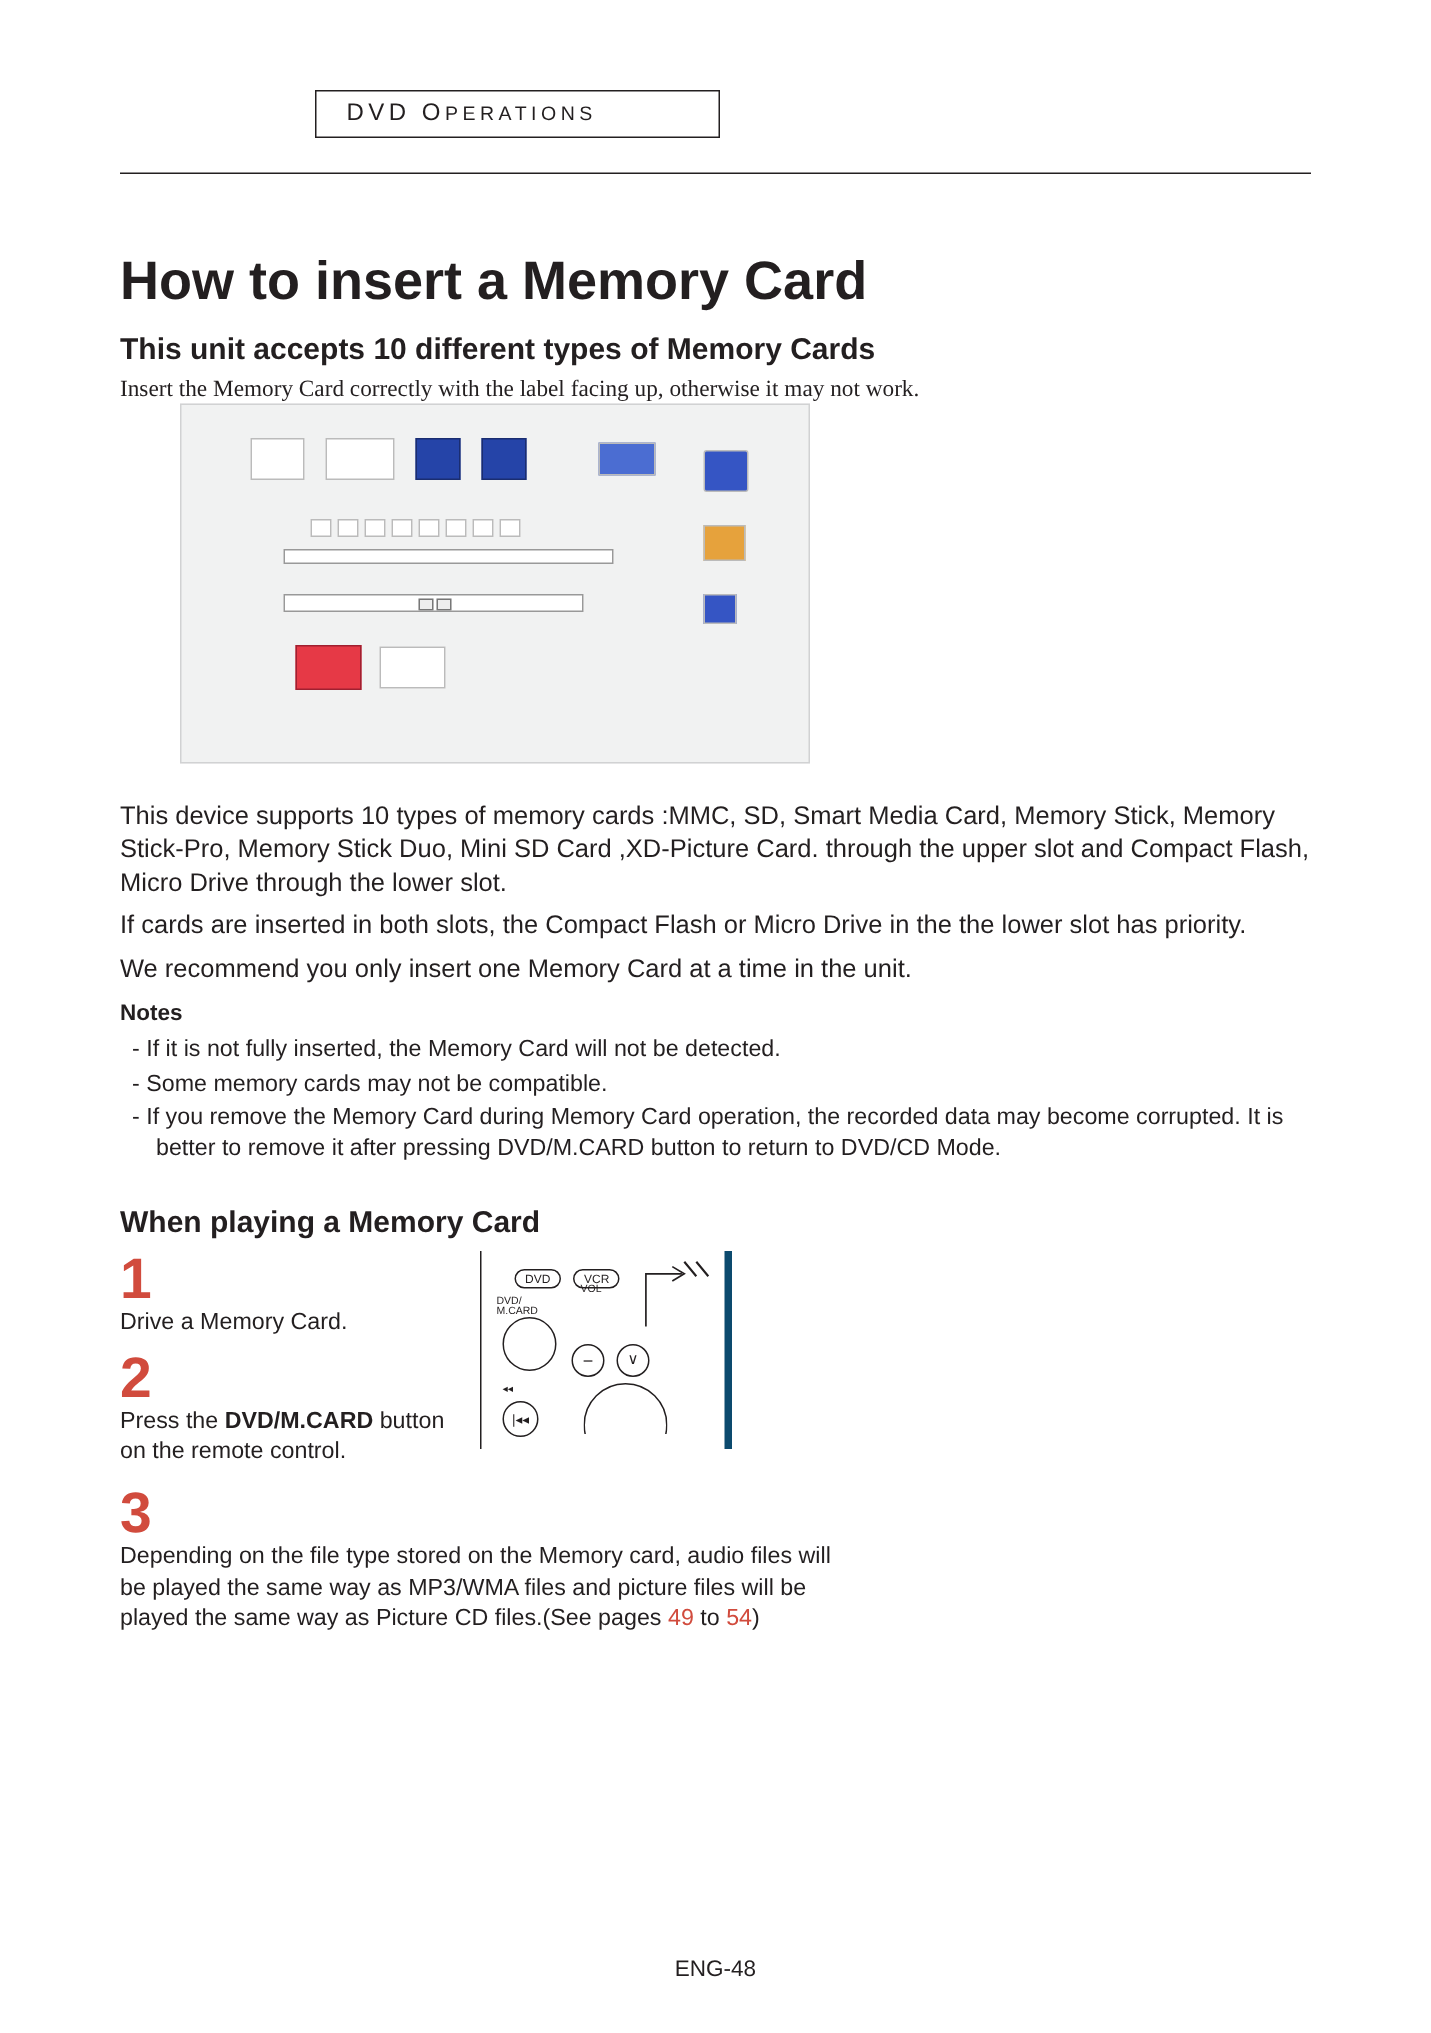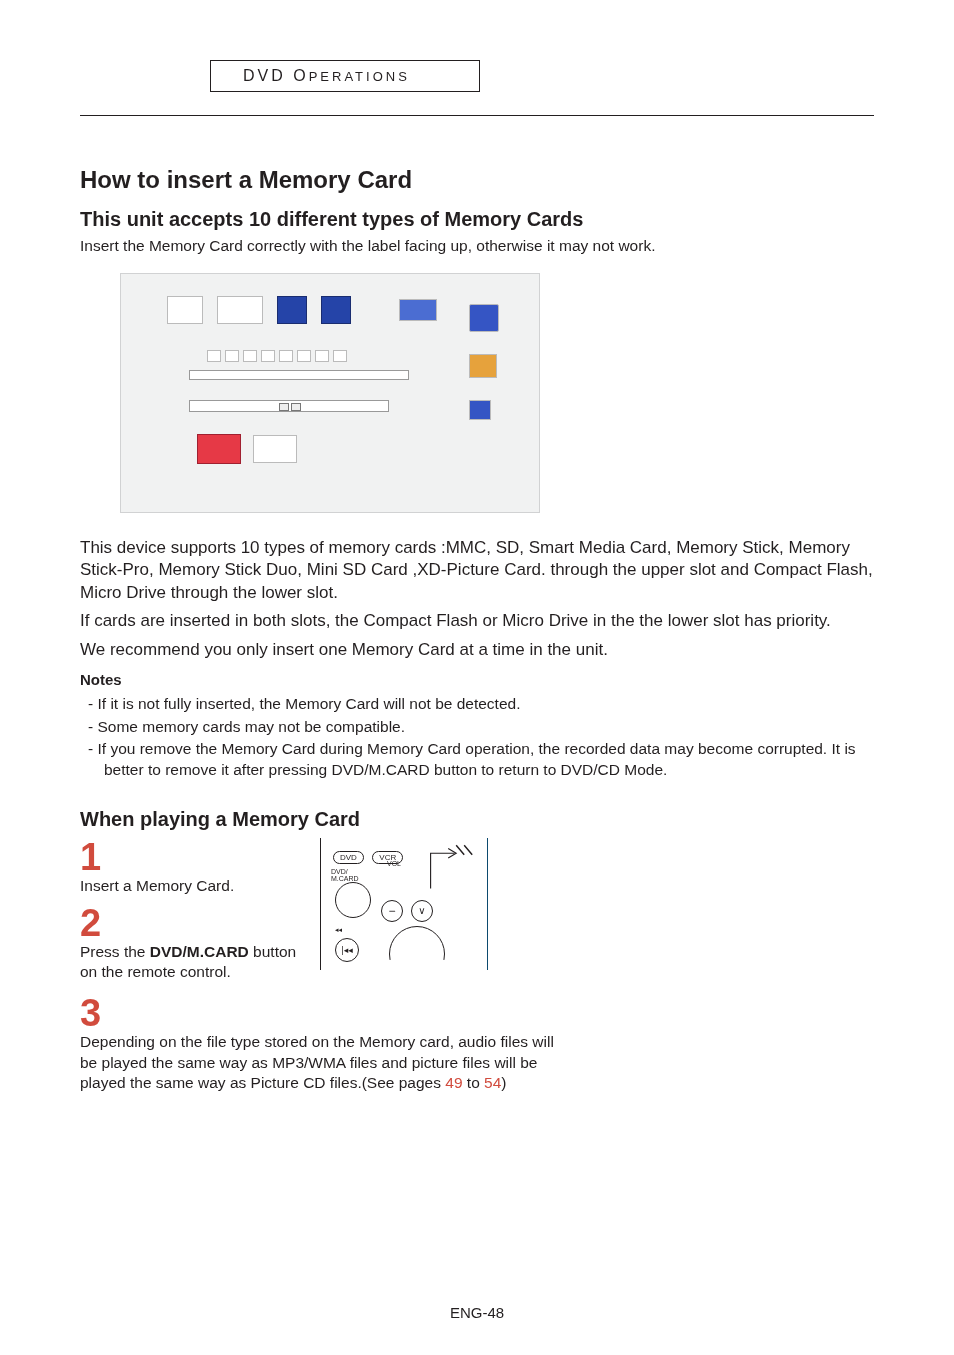--- a/index.html
+++ b/index.html
@@ -7,51 +7,51 @@
     width: 954px;
     height: 1355px;
     background: #fff;
     font-family: Arial, Helvetica, sans-serif;
     color: #231f20;
     position: relative;
     padding: 60px 80px 40px 80px;
   }
   .section-header {
     border: 1px solid #231f20;
-    padding: 6px 32px;
+    padding: 6px 20px;
     width: 270px;
     margin-left: 130px;
     margin-bottom: 50px;
   }
   .section-header-text {
     font-size: 16px;
     letter-spacing: 3px;
     font-weight: 400;
   }
   .section-header-text .small { font-size: 13px; letter-spacing: 3px; }
   .rule {
     border: none;
     border-top: 1px solid #231f20;
     margin-top: -27px;
     margin-bottom: 50px;
     width: 100%;
   }
   h1 {
-    font-size: 24px;
+    font-size: 36px;
     font-weight: 700;
     margin-bottom: 14px;
   }
   h2 {
     font-size: 20px;
     font-weight: 700;
     margin-bottom: 6px;
   }
   p.lead {
     font-size: 15.5px;
-    margin-bottom: 18px;
+    font-family: Liberation Serif, serif;
   }
   .figure {
     width: 420px;
     height: 240px;
     background: #f1f2f2;
     border: 1px solid #d1d2d3;
     margin-left: 40px;
     margin-bottom: 24px;
     position: relative;
     padding: 22px 28px;
@@ -108,23 +108,23 @@
   .bignum {
     font-size: 38px;
     font-weight: 700;
     color: #d14b3d;
     line-height: 1;
   }
   .step-text { font-size:15.5px; line-height:1.3; }
   .remote-box {
     width: 168px; height: 132px;
     border-left: 1px solid #231f20;
-    border-right: 1px solid #0c4a6e;
+    border-right: 5px solid #0c4a6e;
     margin-left: 0px;
-    padding: 8px 12px;
+    padding: 8px 22px;
     position: relative;
   }
   .remote-box .pill {
     display:inline-block; border:1px solid #231f20; border-radius:10px;
     font-size:8px; padding:1px 6px; margin-right:4px;
   }
   .remote-box .big-circle {
     width:36px; height:36px; border:1.2px solid #231f20; border-radius:50%;
     position:absolute; left:14px; top:44px;
   }
@@ -206,21 +206,21 @@
   <li>If it is not fully inserted, the Memory Card will not be detected.</li>
   <li>Some memory cards may not be compatible.</li>
   <li>If you remove the Memory Card during Memory Card operation, the recorded data may become corrupted. It is better to remove it after pressing DVD/M.CARD button to return to DVD/CD Mode.</li>
 </ul>
 
 <h2 class="play">When playing a Memory Card</h2>
 
 <div class="steps-row">
   <div class="step-col">
     <div class="bignum">1</div>
-    <div class="step-text">Insert a Memory Card.</div>
+    <div class="step-text">Drive a Memory Card.</div>
     <div class="bignum" style="margin-top:8px;">2</div>
     <div class="step-text">
       <span>Press the </span><b>DVD/M.CARD</b><span> button on the remote control.</span>
     </div>
   </div>
 
   <div class="remote-box">
     <span class="pill">DVD</span>
     <span class="pill">VCR</span>
     <svg class="arrow-line" viewBox="0 0 40 50">

